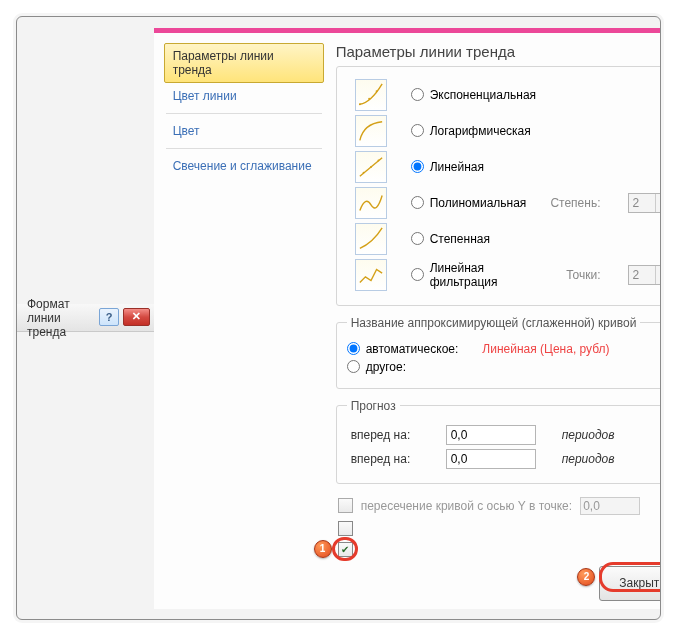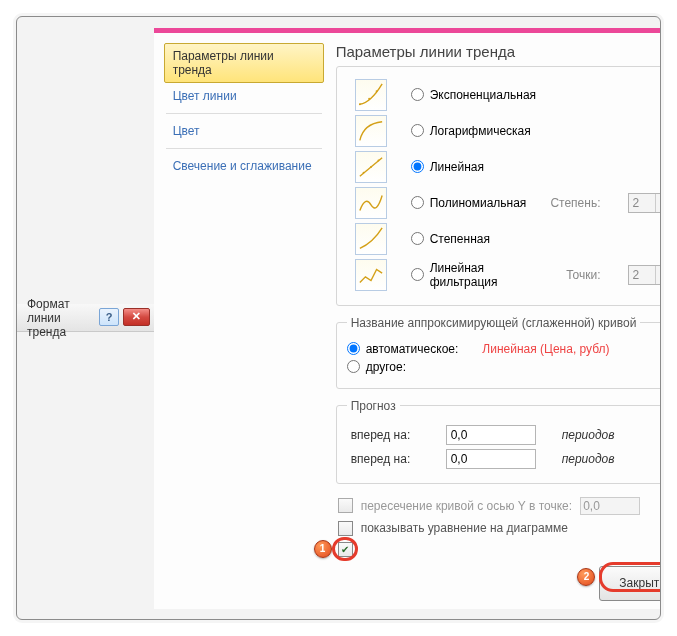--- a/index.html
+++ b/index.html
@@ -264,21 +264,20 @@
         </div>
       </fieldset>
 
       <div class="check-row disabled">
         <span class="cbx disabled"></span>
         <span>пересечение кривой с осью Y в точке:</span>
         <input type="text" style="width: 60px; height: 18px; border: 1px solid rgb(204, 204, 204); background: rgb(244, 244, 244); color: rgb(153, 153, 153);" disabled="" value="0,0">
       </div>
       <div class="check-row">
         <span class="cbx"></span>
-        <span>показывать уравнение на диаграмме</span>
       </div>
 
       <div class="rel">
         <div class="check-row">
           <span class="callout" style="position:absolute;left:-22px;top:1px;">1</span>
           <span class="cbx">✔</span>
         </div>
         <div class="highlight-oval" style="left:-4px;top:-2px;width:26px;height:24px;"></div>
       </div>
 

